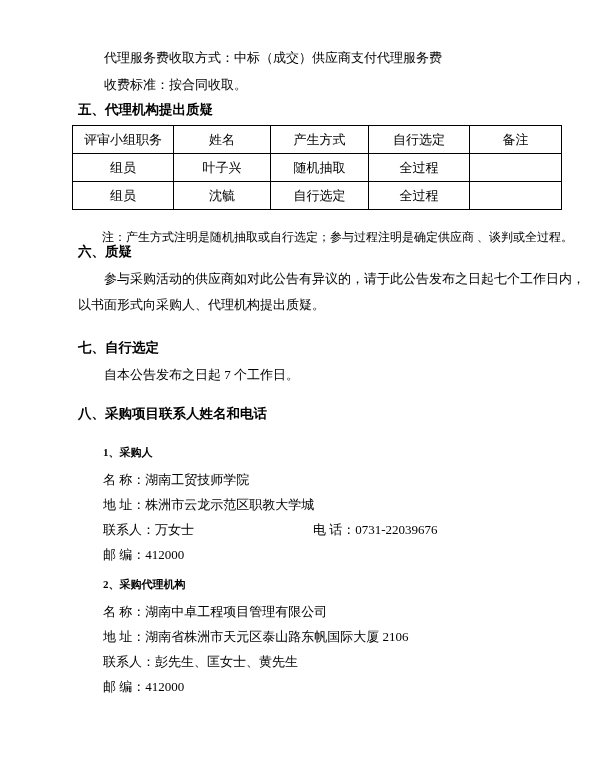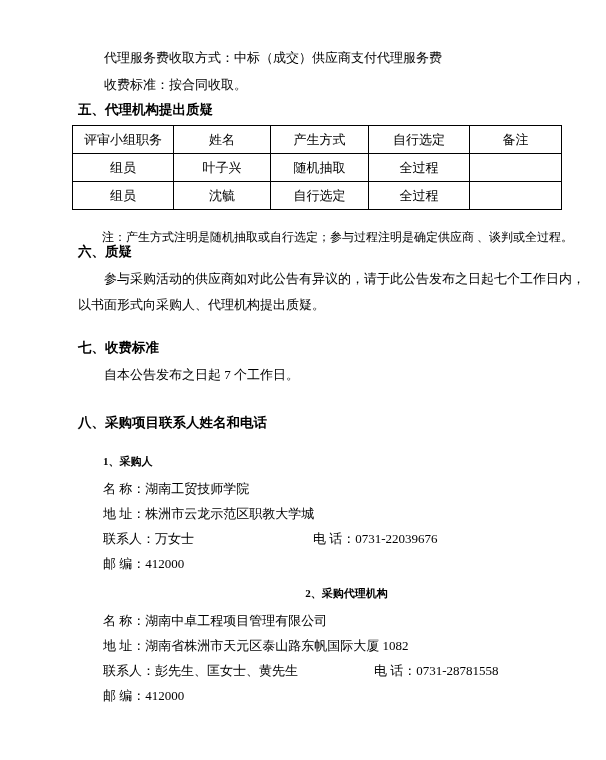--- a/index.html
+++ b/index.html
@@ -17,21 +17,21 @@
   .body { font-size:13px; line-height:27px; }
   .indent { text-indent:2em; }
   .para { line-height:26px; margin-top:6px; }
   .h-sec {
     font-size:13.5px; font-weight:bold;
     line-height:16px; margin:0;
   }
   .h5 { margin-top:4px; }
   .h6 { }
   .h7 { margin-top:22px; }
-  .h8 { margin-top:27px; }
+  .h8 { margin-top:18px; }
   table.team {
     border-collapse:collapse;
     margin:7px 0 0 -6px;
     table-layout:fixed;
     width:486px;
   }
   table.team th, table.team td {
     border:1px solid #000;
     font-size:13px; font-weight:normal;
     text-align:center; vertical-align:middle;
@@ -39,21 +39,21 @@
   }
   .c0{width:100px;} .c1{width:96px;} .c2{width:97px;} .c3{width:100px;} .c4{width:91px;}
   .note {
     font-size:12px; line-height:14px;
     margin-top:20px; text-indent:2em;
     white-space:nowrap;
   }
   .contacts { margin-left:25px; }
   .h-sub { font-size:11px; font-weight:bold; line-height:15px; margin:0; }
   .hp1 { margin-top:23px; }
-  .hp2 { margin-top:10px;text-align:center; }
+  .hp2 { margin-top:10px; }
   .cline {
     position:relative;
     font-size:13px; line-height:25px;
     white-space:nowrap;
   }
   .cl-first { margin-top:7px; }
   .phone { position:absolute; top:0; white-space:nowrap; }
   .phone-purchaser { left:210px; }
   .phone-agency { left:271px; }
 </style>
@@ -91,21 +91,21 @@
       <td></td>
     </tr>
   </tbody>
     </table>
 
   <p class="note">注：产生方式注明是随机抽取或自行选定；参与过程注明是确定供应商 、谈判或全过程。</p>
 
   <h3 class="h-sec h6">六、质疑</h3>
   <p class="body para indent">参与采购活动的供应商如对此公告有异议的，请于此公告发布之日起七个工作日内，以书面形式向采购人、代理机构提出质疑。</p>
 
-  <h3 class="h-sec h7">七、收费标准</h3>
+  <h3 class="h-sec h7">七、自行选定</h3>
   <p class="body para indent">自本公告发布之日起 7 个工作日。</p>
 
   <h3 class="h-sec h8">八、采购项目联系人姓名和电话</h3>
 
   <div class="contacts">
     <h4 class="h-sub hp1">1、采购人</h4>
     <div class="cline cl-first">
       <span>名 称：</span><span>湖南工贸技师学院</span>
     </div>
     <div class="cline">
@@ -117,24 +117,23 @@
     </div>
     <div class="cline">
       <span>邮 编：</span><span>412000</span>
     </div>
 
     <h4 class="h-sub hp2">2、采购代理机构</h4>
     <div class="cline cl-first">
       <span>名 称：</span><span>湖南中卓工程项目管理有限公司</span>
     </div>
     <div class="cline">
-      <span>地 址：</span><span>湖南省株洲市天元区泰山路东帆国际大厦 1082</span>
+      <span>地 址：</span><span>湖南省株洲市天元区泰山路东帆国际大厦 2106</span>
     </div>
     <div class="cline">
       <span>联系人：</span><span>彭先生、匡女士、黄先生</span>
-      <span class="phone phone-agency"><span>电 话：</span><span>0731-28781558</span></span>
     </div>
     <div class="cline">
       <span>邮 编：</span><span>412000</span>
     </div>
   </div>
 
 </div>
 
 </body></html>

